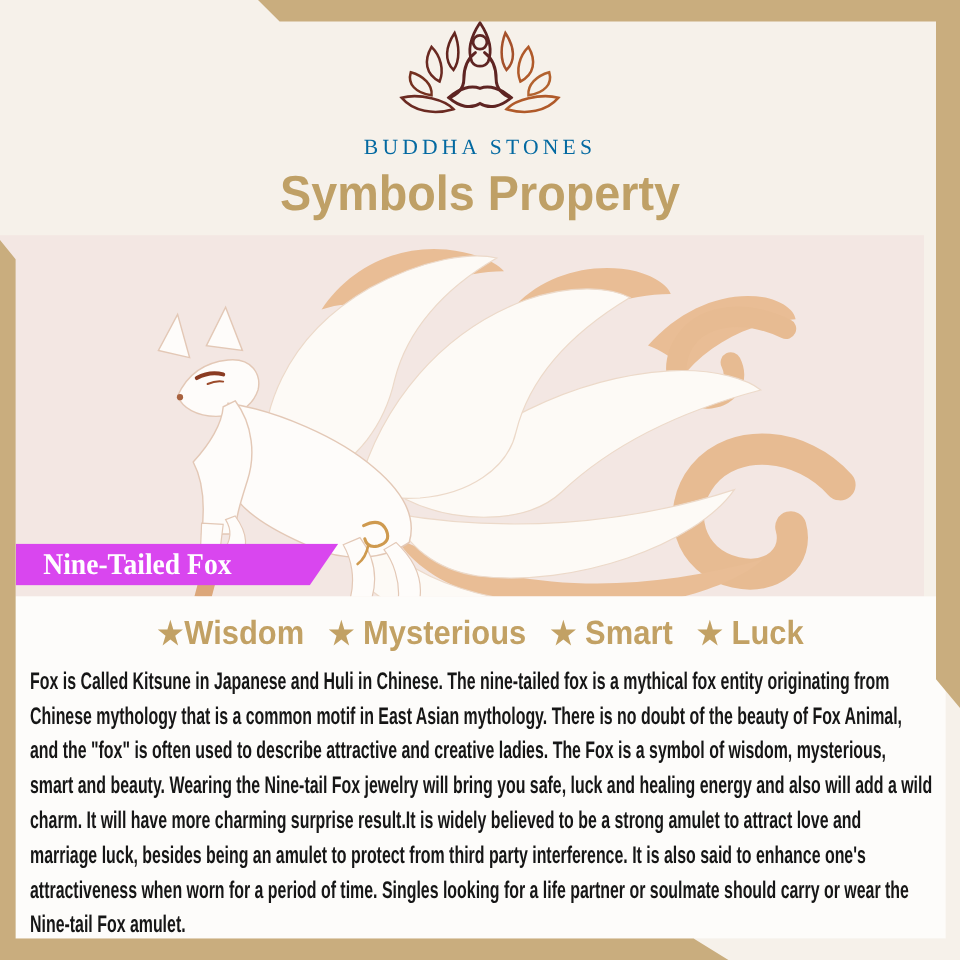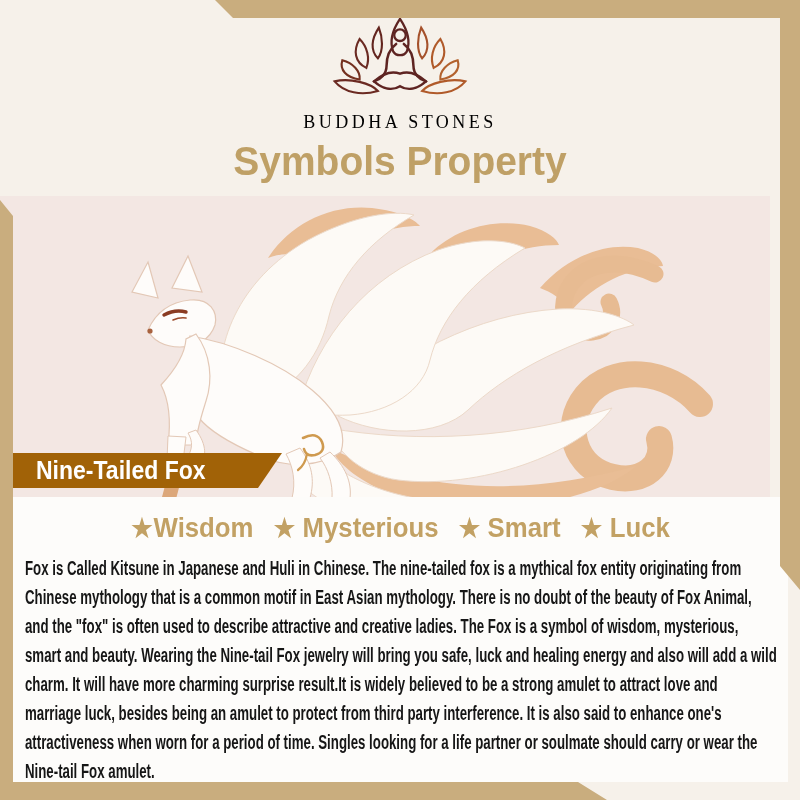--- a/index.html
+++ b/index.html
@@ -8,39 +8,39 @@
     background:#f6f1ea;
     font-family:"Liberation Sans", sans-serif;
   }
   
   .frame-svg{position:absolute;left:0;top:0;z-index:6;pointer-events:none;}
   
   .logo{position:absolute;left:320px;top:16px;width:160px;height:100px;z-index:2;}
   .brand-name{
     position:absolute;left:0;top:112px;width:800px;text-align:center;z-index:2;
     font-family:"Liberation Serif", serif;
-    font-size:18px;letter-spacing:3.5px;color:#000000;font-weight:500;
+    font-size:18px;letter-spacing:3.5px;color:#0369a1;font-weight:500;
   }
   .page-title{
     position:absolute;left:0;top:138px;width:800px;text-align:center;z-index:2;
     font-size:41px;font-weight:700;color:#bfa066;
     transform:scaleX(.95);transform-origin:center top;
   }
   
   .fox-panel{
     position:absolute;left:0;top:196px;width:770px;height:301px;
     background:#f3e7e3;z-index:1;
   }
   .fox-svg{position:absolute;left:0;top:0;}
   
   .section-banner{
     position:absolute;left:13px;top:453px;width:269px;height:35px;z-index:5;
-    background:#a16207;
+    background:#d946ef;
     clip-path:polygon(0 0,100% 0,calc(100% - 24px) 100%,0 100%);
-    display:flex;align-items:center;
+    display:flex;align-items:center;font-family:Liberation Serif, serif;
   }
   .section-label{
     color:#ffffff;font-size:25px;font-weight:700;padding-left:25px;
     transform:scaleX(.92);transform-origin:left center;white-space:nowrap;
   }
   
   .desc-panel{
     position:absolute;left:13px;top:497px;width:775px;height:285px;
     background:#fdfcfa;z-index:2;
   }

